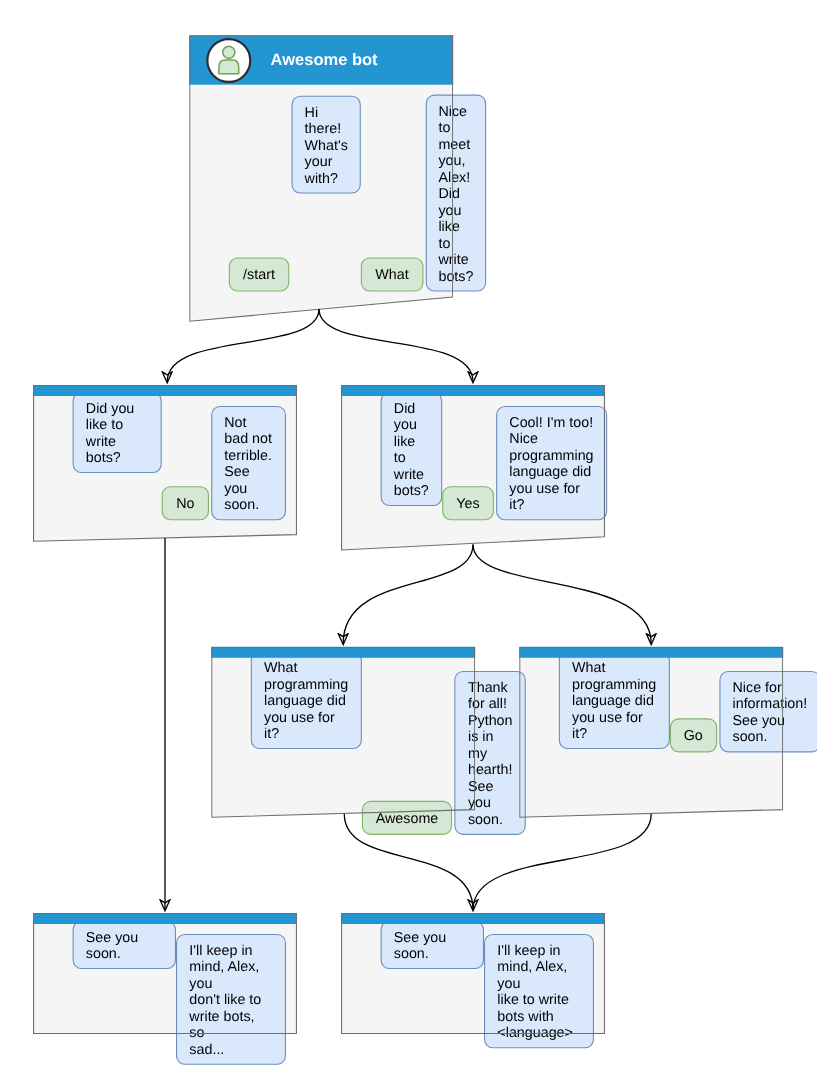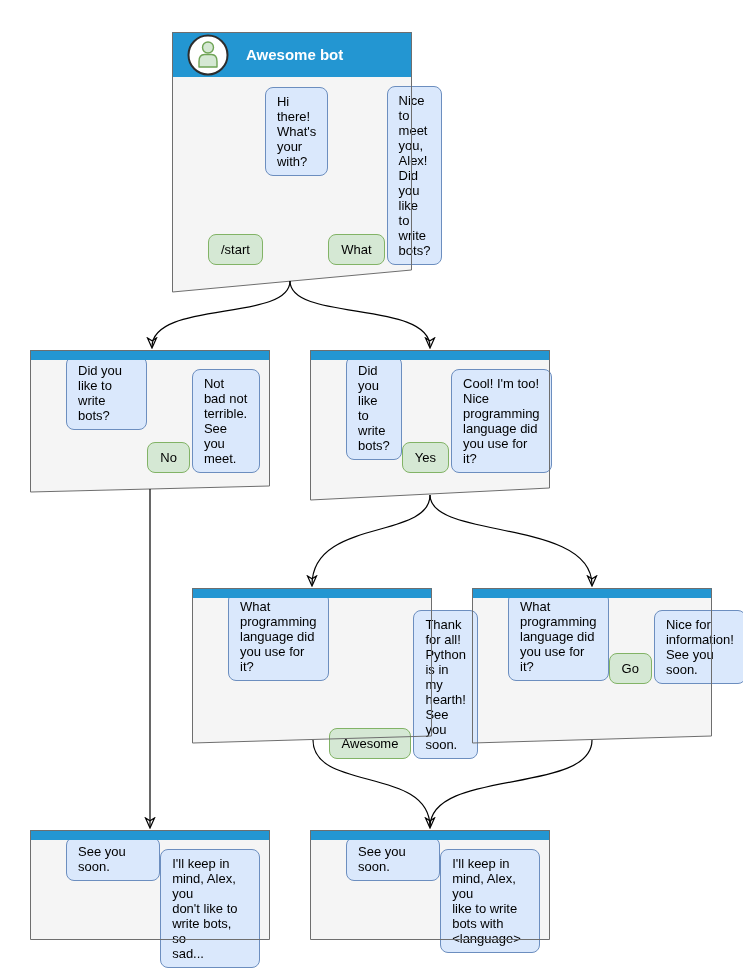--- a/index.html
+++ b/index.html
@@ -63,21 +63,21 @@
 
   <div class="window" style="left:30px;top:350px;width:240px;height:143px">
     <svg class="wfill" width="240" height="143">
       <polygon points="0.5,0.5 239.5,0.5 239.5,136 0.5,142"></polygon>
     </svg>
     <div class="bar"></div>
     <div class="content" style="top:10px">
       <div class="bubble bot" style="margin-top:-4px">Did you like to write bots?</div>
       <div class="bubble user" style="margin-top:8px">No</div>
       <div class="bubble bot" style="margin-top:9px">Not bad not terrible.
-See you meet.</div>
+See you soon.</div>
     </div>
     <svg class="wstroke" width="240" height="143">
       <polygon points="0.5,0.5 239.5,0.5 239.5,136 0.5,142"></polygon>
     </svg>
   </div>
 
   <div class="window" style="left:310px;top:350px;width:240px;height:151px">
     <svg class="wfill" width="240" height="151">
       <polygon points="0.5,0.5 239.5,0.5 239.5,138 0.5,150"></polygon>
     </svg>

